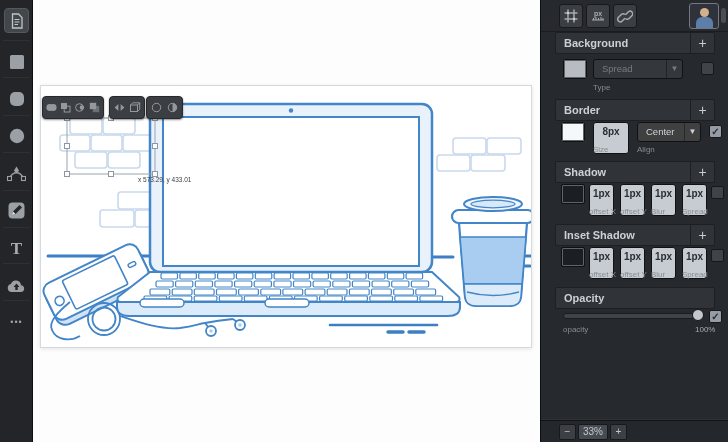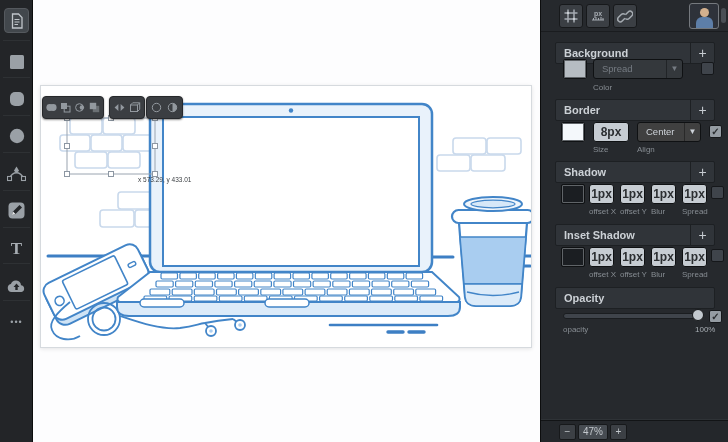--- a/index.html
+++ b/index.html
@@ -48,22 +48,22 @@
                  border-radius:3px; background:#4a4f55; }
 
   .hdr { position:absolute; left:14px; width:160px; height:22px; background:#303439;
          border:1px solid #1d2023; border-radius:2px; display:flex; align-items:center; }
   .hdr .t { flex:1; padding-left:8px; font-size:11px; font-weight:bold; color:#ccd1d6; }
   .hdr .plus { width:24px; border-left:1px solid #1d2023; text-align:center;
                color:#c6cbd0; font-size:14px; line-height:20px; }
 
   .swatch { position:absolute; width:24px; height:20px; border:1px solid #0f1113;
             box-shadow:inset 0 0 0 1px #606468; border-radius:2px; }
-  .field  { position:absolute; height:20px; background:#c6ccd2; border:1px solid #0f1113;
-            border-radius:3px; color:#2b2e31; font-size:12px; font-weight:bold;
+  .field  { position:absolute; height:32px; background:#c6ccd2; border:1px solid #0f1113;
+            border-radius:3px; color:#2b2e31; font-size:10px; font-weight:bold;
             text-align:center; line-height:18px; }
   .dd     { position:absolute; height:20px; border:1px solid #0f1113; border-radius:3px;
             font-size:9.5px; line-height:18px; padding-left:8px; }
   .dd .caret { position:absolute; right:0; top:0; width:16px; height:100%;
                border-left:1px solid rgba(0,0,0,.35); text-align:center; font-size:8px; }
   .dd.disabled { background:#34383c; color:#757b82; }
   .dd.enabled  { background:#404040; color:#ced3d9; }
   .lab { position:absolute; font-size:8px; color:#878d93; }
   .cb  { position:absolute; width:13px; height:13px; background:#3f444b;
          border:1px solid #15171a; border-radius:2px; text-align:center;
@@ -364,31 +364,31 @@
           <path d="M7.2 5.8 L10 3 a2.6 2.6 0 0 1 3.7 3.7 l-2.8 2.8 a2.6 2.6 0 0 1 -3.7 0" transform="translate(1.2 1)" fill="none" stroke="#a6acb2" stroke-width="1.5"></path>
         </svg>
       </div>
       <div id="avatar">
         <div class="head"></div>
         <div class="body"></div>
       </div>
       <div id="avatar-pill"></div>
     </div>
 
-    <div class="hdr" style="top:42px;">
+    <div class="hdr" style="top:32px;">
       <span class="t">Background</span>
       <span class="plus">+</span>
     </div>
     <div class="swatch" style="left:22px; top:59px; background:#b6bcc2;"></div>
     <div class="dd disabled" style="left:52px; top:59px; width:90px;">
       <span>Spread</span>
       <span class="caret">▼</span>
     </div>
     <div class="cb" style="left:160px; top:62px;"></div>
-    <div class="lab" style="left:52px; top:83px;">Color</div>
+    <div class="lab" style="left:52px; top:83px;">Type</div>
 
     <div class="hdr" style="top:99px;">
       <span class="t">Border</span>
       <span class="plus">+</span>
     </div>
     <div class="swatch" style="left:20px; top:122px; background:#f4f8fb;"></div>
     <div class="field" style="left:52px; top:122px; width:36px;">8px</div>
     <div class="dd enabled" style="left:96px; top:122px; width:64px;">
       <span>Center</span>
       <span class="caret">▼</span>
@@ -431,17 +431,17 @@
       <span class="t">Opacity</span>
     </div>
     <div id="opacity-track"></div>
     <div id="opacity-handle"></div>
     <div class="cb checked" style="left:168px; top:310px;">✓</div>
     <div class="lab" style="left:22px; top:325px;">opacity</div>
     <div class="lab" style="left:138px; top:325px; color:#a8aeb4;margin-left:16px;">100%</div>
 
     <div id="zoombar">
       <div class="zbtn" style="left:18px; width:17px;">−</div>
-      <div class="zbtn" style="left:37px; width:30px; background:#474c52;">47%</div>
+      <div class="zbtn" style="left:37px; width:30px; background:#474c52;">33%</div>
       <div class="zbtn" style="left:69px; width:17px;">+</div>
     </div>
   </div>
 </div>
 
 </body></html>

